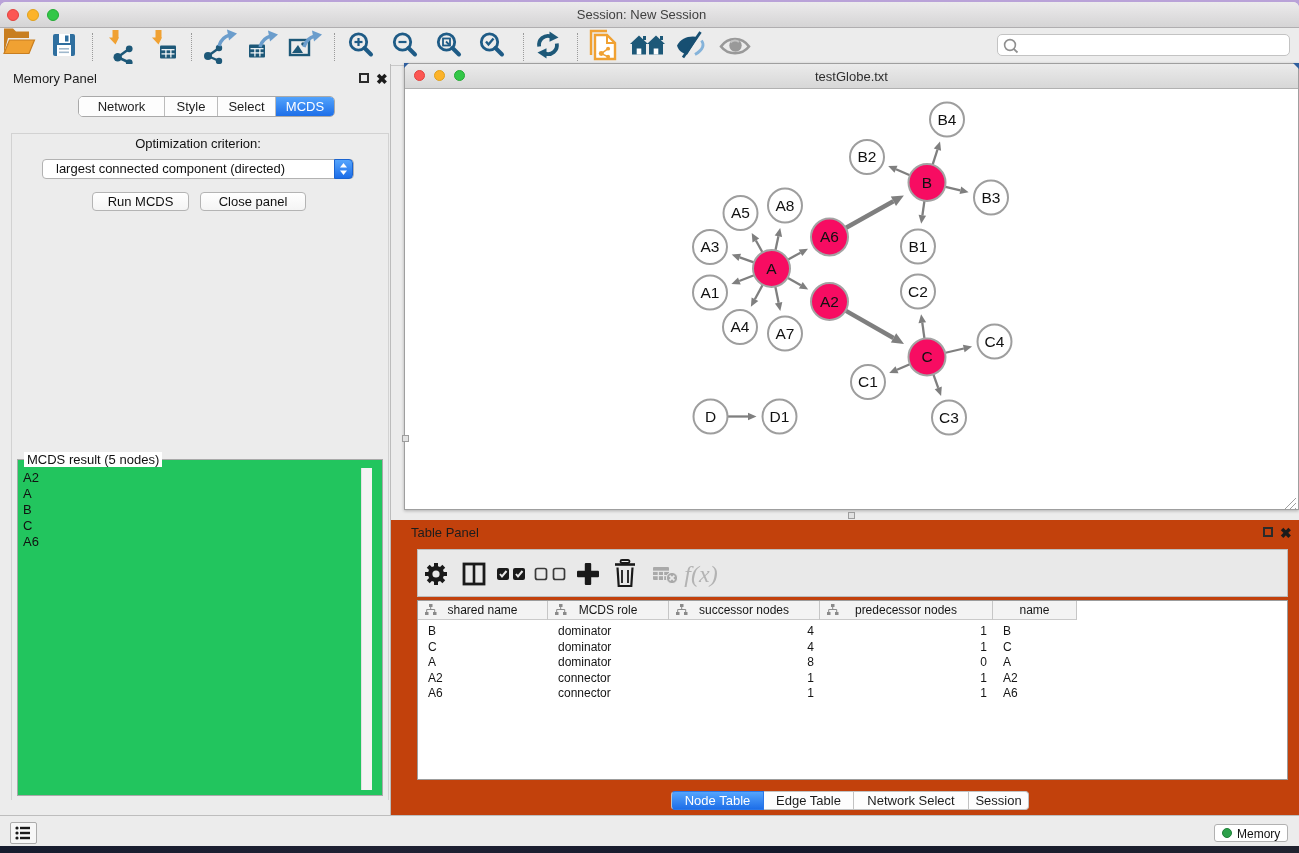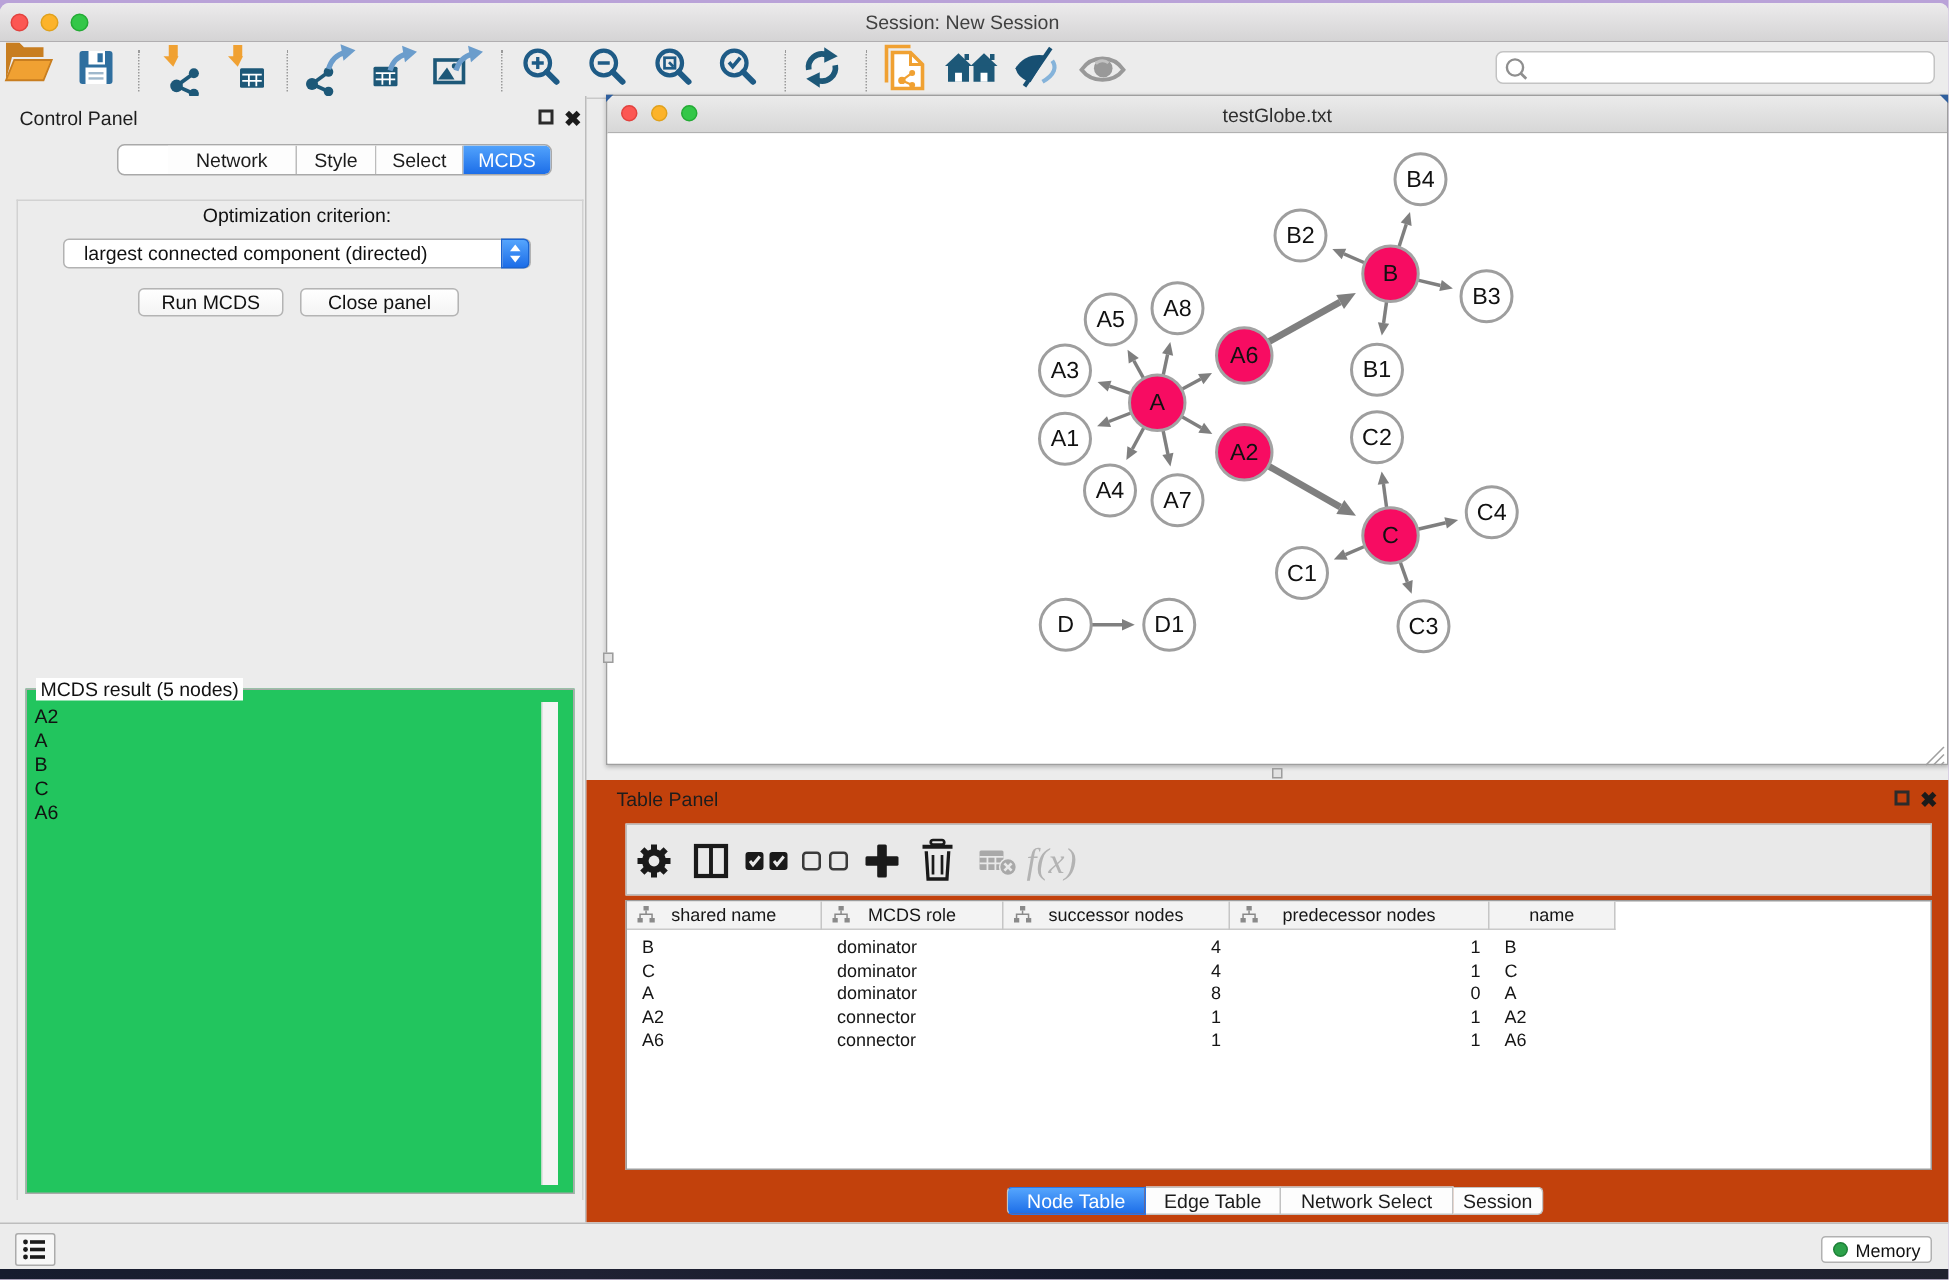--- a/index.html
+++ b/index.html
@@ -247,25 +247,25 @@
     <div class="tsep" style="left:191px"></div>
     <div class="tsep" style="left:334px"></div>
     <div class="tsep" style="left:523px"></div>
     <div class="tsep" style="left:577px"></div>
     <div id="searchbox"><svg width="24" height="22">
           <circle cx="12" cy="10" r="5.4" fill="none" stroke="#8f8f8f" stroke-width="1.6"></circle>
           <line x1="15.8" y1="13.8" x2="19.5" y2="17.5" stroke="#8f8f8f" stroke-width="1.8"></line>
         </svg></div>
   </div>
   <div id="cpanel" class="abs">
-    <div class="phead">Control Panel</div>
+    <div class="phead">Memory Panel</div>
     <div class="wicon-float" style="left:359px;top:9px;"></div>
     <div class="wicon-x" style="left:376px;top:10px;">✖</div>
     <div id="tabs">
-      <div class="seg" style="width:86px;margin-left:33px;">Network</div>
+      <div class="seg" style="width:86px;">Network</div>
       <div class="seg" style="width:53px;">Style</div>
       <div class="seg" style="width:58px;">Select</div>
       <div class="seg sel" style="width:58px;">MCDS</div>
     </div>
     <div id="cpcontent"></div>
     <div class="optlabel">Optimization criterion:</div>
     <div id="combo">largest connected component (directed)
       <div class="cap">
           <svg width="17" height="18" style="position:absolute;left:0;top:0">
             <polygon points="8.5,3 5,7.5 12,7.5" fill="#fff"></polygon>

